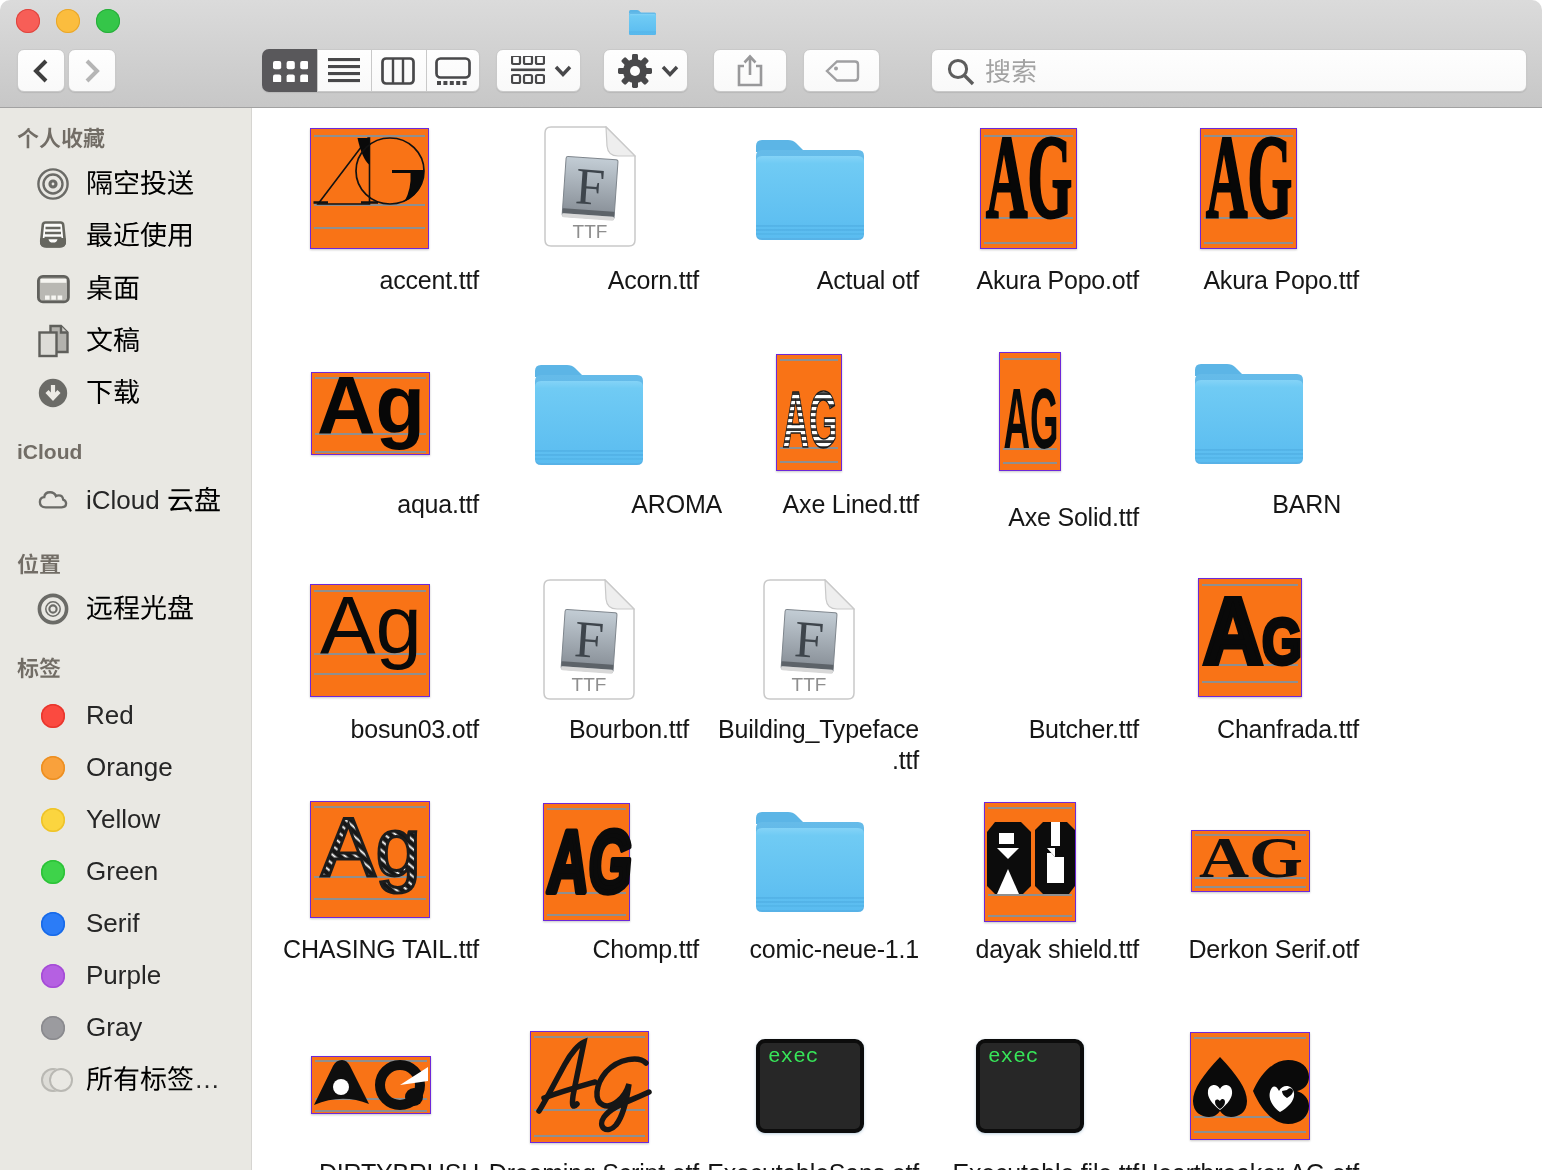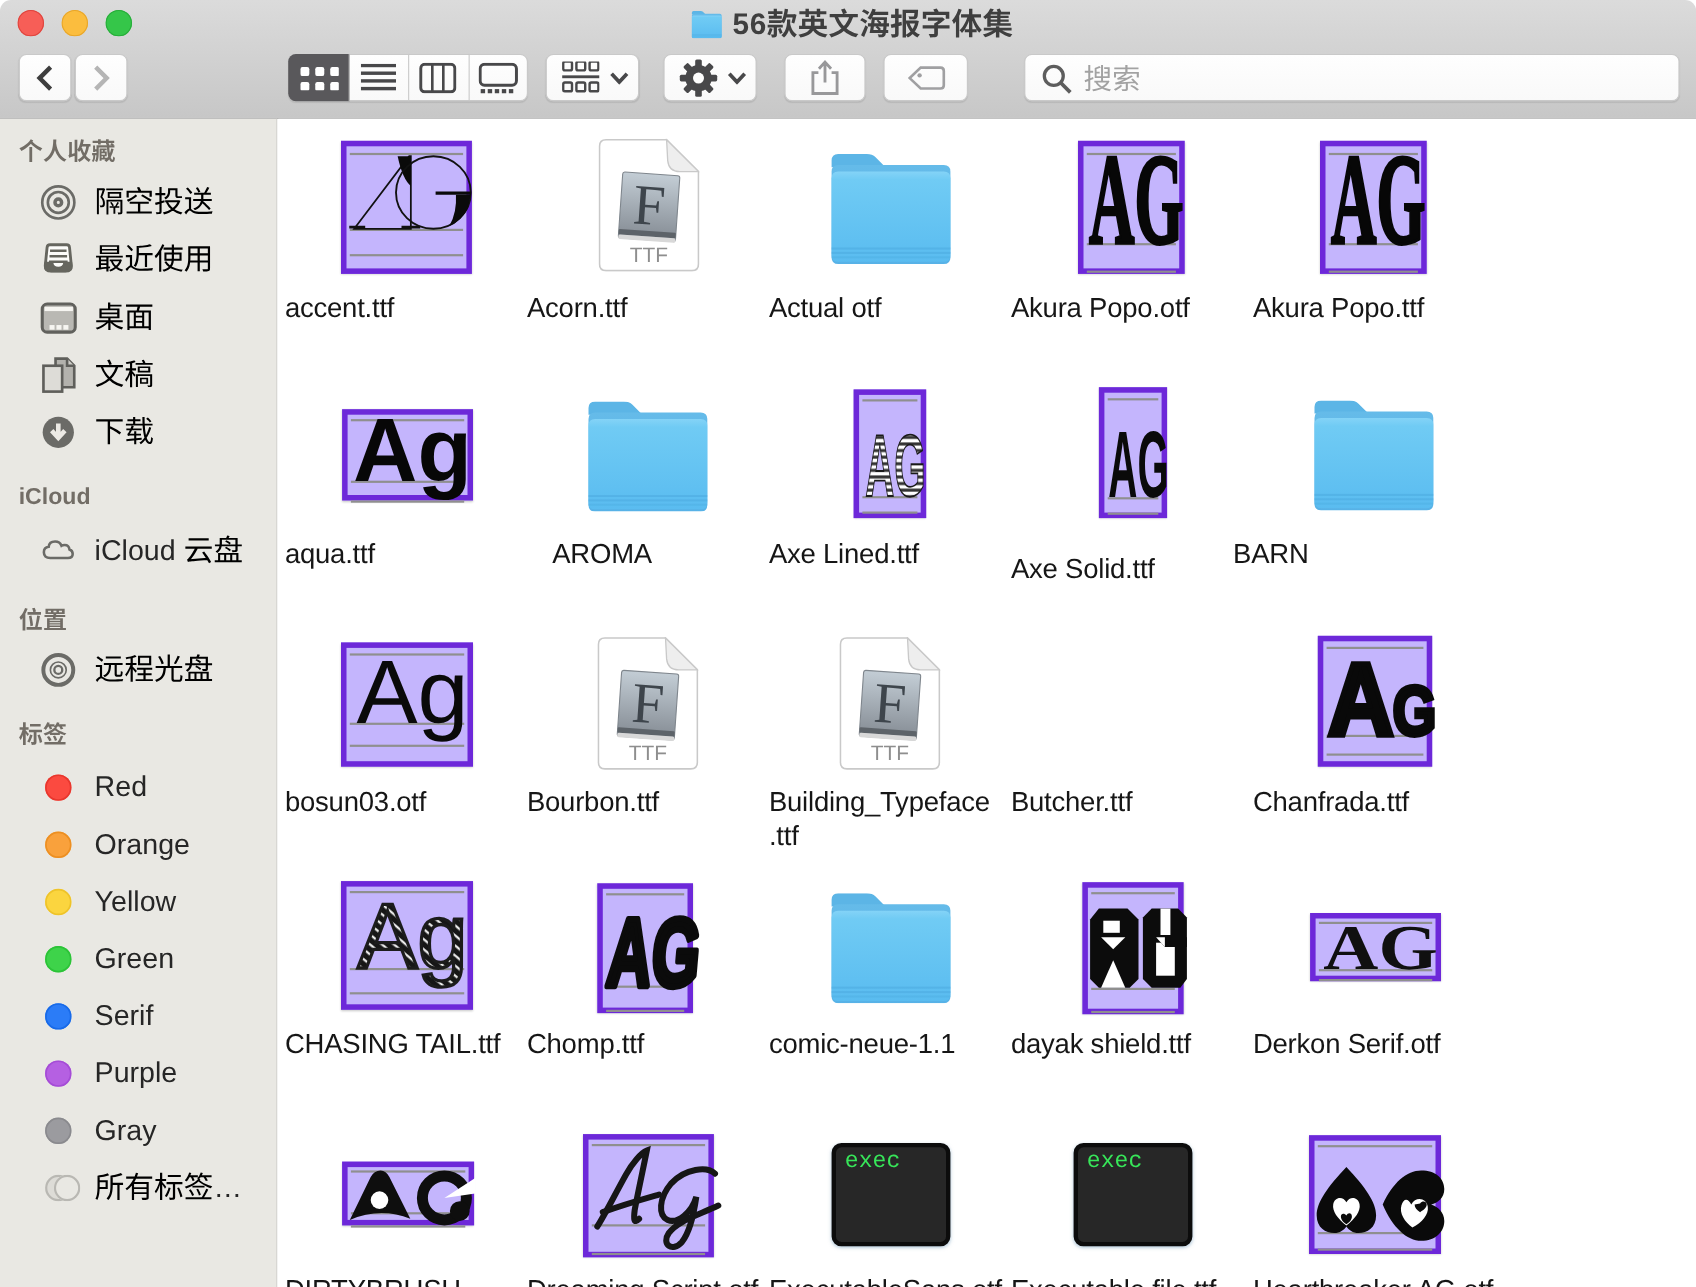--- a/index.html
+++ b/index.html
@@ -4,23 +4,23 @@
 html,body {width:1542px;height:1170px;overflow:hidden;background:#fff;font-family:"Liberation Sans",sans-serif}
 .win {position:absolute;inset:0;border-radius:10px 10px 0 0;overflow:hidden}
 .top {position:absolute;top:0;left:0;width:1542px;height:108px;background:linear-gradient(#dbdbdb,#c7c7c7);border-bottom:1px solid #a2a2a2}
 .dot {position:absolute;top:9px;width:24px;height:24px;border-radius:50%}
 .btn {position:absolute;background:linear-gradient(#fefefe,#f9f9f9);border:1px solid #c9c9c9;border-radius:7px;box-shadow:0 1px 1px rgba(0,0,0,.09)}
 .segsep {position:absolute;top:49px;width:1px;height:43px;background:#c9c9c9}
 .sidebar {position:absolute;left:0;top:108px;width:252px;height:1062px;background:#e9e8e3;border-right:1px solid #d6d5d1}
 .sbh {position:absolute;left:17px;font-size:21px;font-weight:bold;color:#726d66}
 .sbt {position:absolute;left:86px;font-size:26px;color:#262626;white-space:nowrap}
 .content {position:absolute;left:253px;top:108px;width:1289px;height:1062px;background:#fff}
-.card {position:absolute;background:#c4b5fd;border:5px solid #6d28d9;box-shadow:0 1px 2px rgba(0,0,0,.22)}
+.card {position:absolute;background:#f97316;border:1px solid #6d28d9;box-shadow:0 1px 2px rgba(0,0,0,.22)}
 .ln {position:absolute;left:3px;right:3px;height:2px;background:#8f8f8f}
-.lab {position:absolute;width:220px;text-align:left;font-size:25px;line-height:31px;color:#161616;letter-spacing:-.2px}
+.lab {position:absolute;width:220px;text-align:right;font-size:25px;line-height:31px;color:#161616;letter-spacing:-.2px}
 </style></head><body>
 <svg width="0" height="0" style="position:absolute">
     <defs>
 <symbol id="folder" viewBox="0 0 116 100">
 <path d="M4 6 Q4 0 10 0 L36 0 Q41 0 44 3 L53 12 L4 12 Z" fill="#5cb5e6"></path>
 <path d="M4 16 Q4 10 10 10 L106 10 Q112 10 112 16 L112 94 Q112 100 106 100 L10 100 Q4 100 4 94 Z" fill="url(#fgrad)"></path>
 <path d="M4 22 Q4 16 10 16 L106 16 Q112 16 112 22 L112 92 Q112 98 106 98 L10 98 Q4 98 4 92 Z" fill="url(#fgrad2)"></path>
 <rect x="4" y="85" width="108" height="1.8" fill="#49a8dd" opacity=".5"></rect>
 <rect x="4" y="89" width="108" height="1.8" fill="#49a8dd" opacity=".5"></rect>
 <rect x="4" y="93" width="108" height="1.8" fill="#49a8dd" opacity=".35"></rect>
@@ -222,37 +222,20 @@
 </defs>
   </svg>
 <div class="win">
 <div class="top">
       <span class="dot" style="left:16px;background:#f75e57;box-shadow:inset 0 0 0 1px #de453e"></span>
 <span class="dot" style="left:56px;background:#fbbd3e;box-shadow:inset 0 0 0 1px #e8a62a"></span>
 <span class="dot" style="left:96px;background:#35c649;box-shadow:inset 0 0 0 1px #27ad3a"></span>
       <svg width="31" height="25" style="position:absolute;left:627px;top:10px" viewBox="0 0 116 100">
         <use href="#folder"></use>
       </svg>
-<div style="position:absolute;left:666px;top:7px;font-size:27px;font-weight:bold;color:#3f3f3f;letter-spacing:.5px">56<svg width="28" height="28" style="vertical-align:-4px" fill="#3f3f3f">
-          <use href="#b6b3e"></use>
-        </svg><svg width="28" height="28" style="vertical-align:-4px" fill="#3f3f3f">
-          <use href="#b82f1"></use>
-        </svg><svg width="28" height="28" style="vertical-align:-4px" fill="#3f3f3f">
-          <use href="#b6587"></use>
-        </svg><svg width="28" height="28" style="vertical-align:-4px" fill="#3f3f3f">
-          <use href="#b6d77"></use>
-        </svg><svg width="28" height="28" style="vertical-align:-4px" fill="#3f3f3f">
-          <use href="#b62a5"></use>
-        </svg><svg width="28" height="28" style="vertical-align:-4px" fill="#3f3f3f">
-          <use href="#b5b57"></use>
-        </svg><svg width="28" height="28" style="vertical-align:-4px" fill="#3f3f3f">
-          <use href="#b4f53"></use>
-        </svg><svg width="28" height="28" style="vertical-align:-4px" fill="#3f3f3f">
-          <use href="#b96c6"></use>
-        </svg></div>
       <div class="btn" style="left:17px;top:49px;width:48px;height:43px"></div>
 <svg width="20" height="26" style="position:absolute;left:31px;top:58px">
         <path d="M15 3 L5 13 L15 23" stroke="#3e3e3e" stroke-width="4" fill="none"></path>
       </svg>
 <div class="btn" style="left:68px;top:49px;width:48px;height:43px"></div>
 <svg width="20" height="26" style="position:absolute;left:82px;top:58px">
         <path d="M5 3 L15 13 L5 23" stroke="#b5b5b5" stroke-width="4" fill="none"></path>
       </svg>
       <div class="btn" style="left:262px;top:49px;width:218px;height:43px"></div>
 <div style="position:absolute;left:262px;top:49px;width:56px;height:43px;background:#59585b;border-radius:7px 0 0 7px"></div>
@@ -665,21 +648,21 @@
     <div class="lab" style="left:479px;top:265px">Acorn.ttf</div>
     <div class="lab" style="left:699px;top:265px">Actual otf</div>
     <div class="lab" style="left:919px;top:265px">Akura Popo.otf</div>
     <div class="lab" style="left:1139px;top:265px">Akura Popo.ttf</div>
     <div class="lab" style="left:259px;top:489px">aqua.ttf</div>
     <div class="lab" style="left:502px;top:489px">AROMA</div>
     <div class="lab" style="left:699px;top:489px">Axe Lined.ttf</div>
     <div class="lab" style="left:919px;top:502px">Axe Solid.ttf</div>
     <div class="lab" style="left:1121px;top:489px">BARN</div>
     <div class="lab" style="left:259px;top:714px">bosun03.otf</div>
-    <div class="lab" style="left:479px;top:714px">Bourbon.ttf</div>
+    <div class="lab" style="left:469px;top:714px">Bourbon.ttf</div>
     <div class="lab" style="left:699px;top:714px">Building_Typeface<br>.ttf</div>
     <div class="lab" style="left:919px;top:714px">Butcher.ttf</div>
     <div class="lab" style="left:1139px;top:714px">Chanfrada.ttf</div>
     <div class="lab" style="left:259px;top:934px">CHASING TAIL.ttf</div>
     <div class="lab" style="left:479px;top:934px">Chomp.ttf</div>
     <div class="lab" style="left:699px;top:934px">comic-neue-1.1</div>
     <div class="lab" style="left:919px;top:934px">dayak shield.ttf</div>
     <div class="lab" style="left:1139px;top:934px">Derkon Serif.otf</div>
     <div class="lab" style="left:259px;top:1158px">DIRTYBRUSH AG.ttf</div>
     <div class="lab" style="left:479px;top:1158px">Dreaming Script.otf</div>

